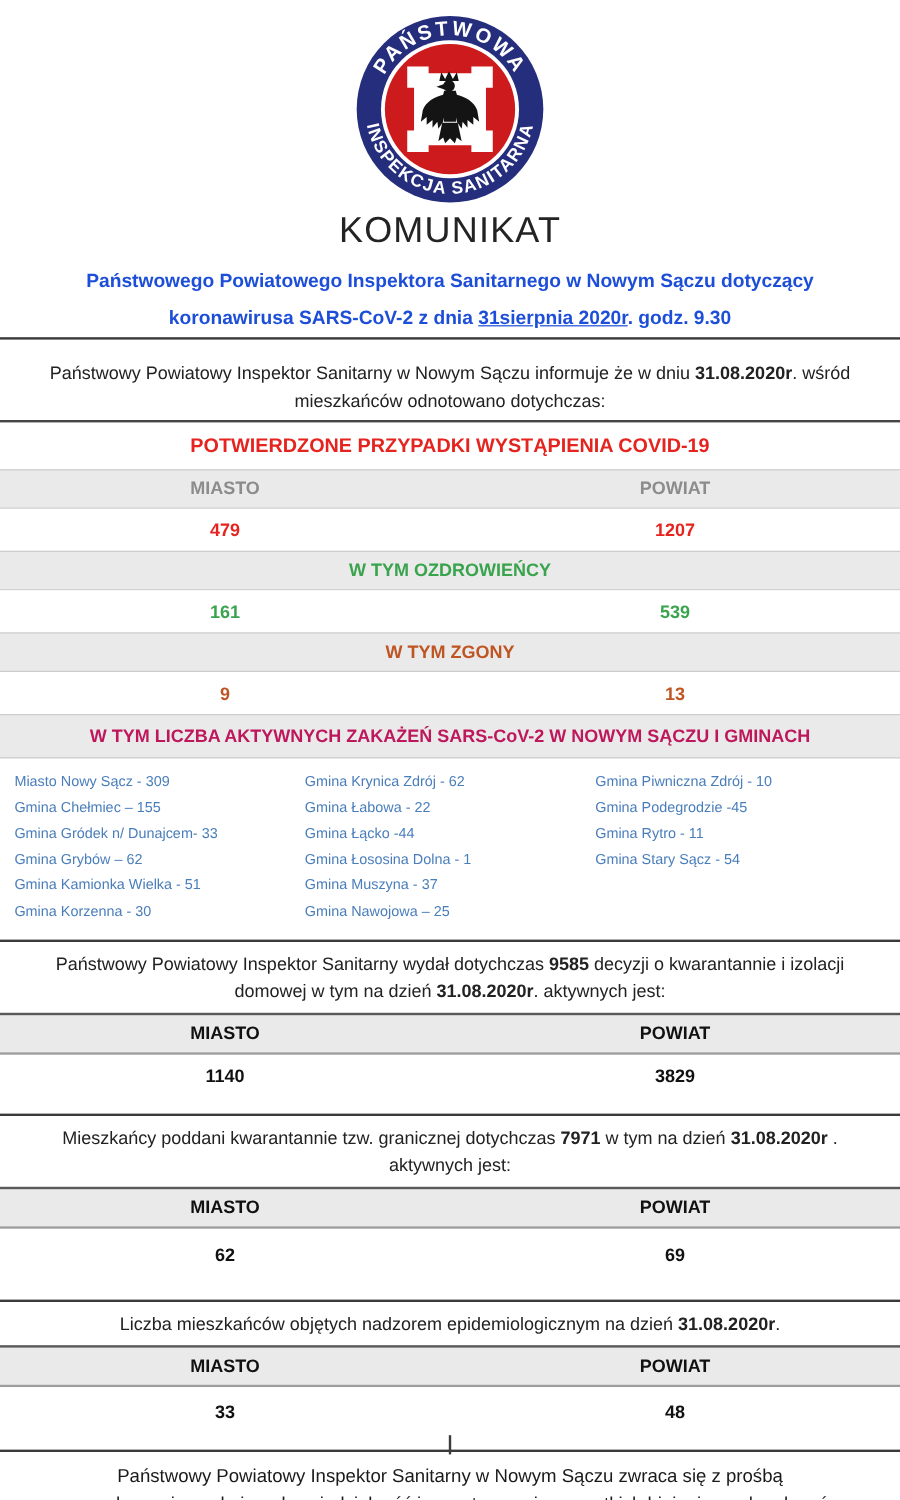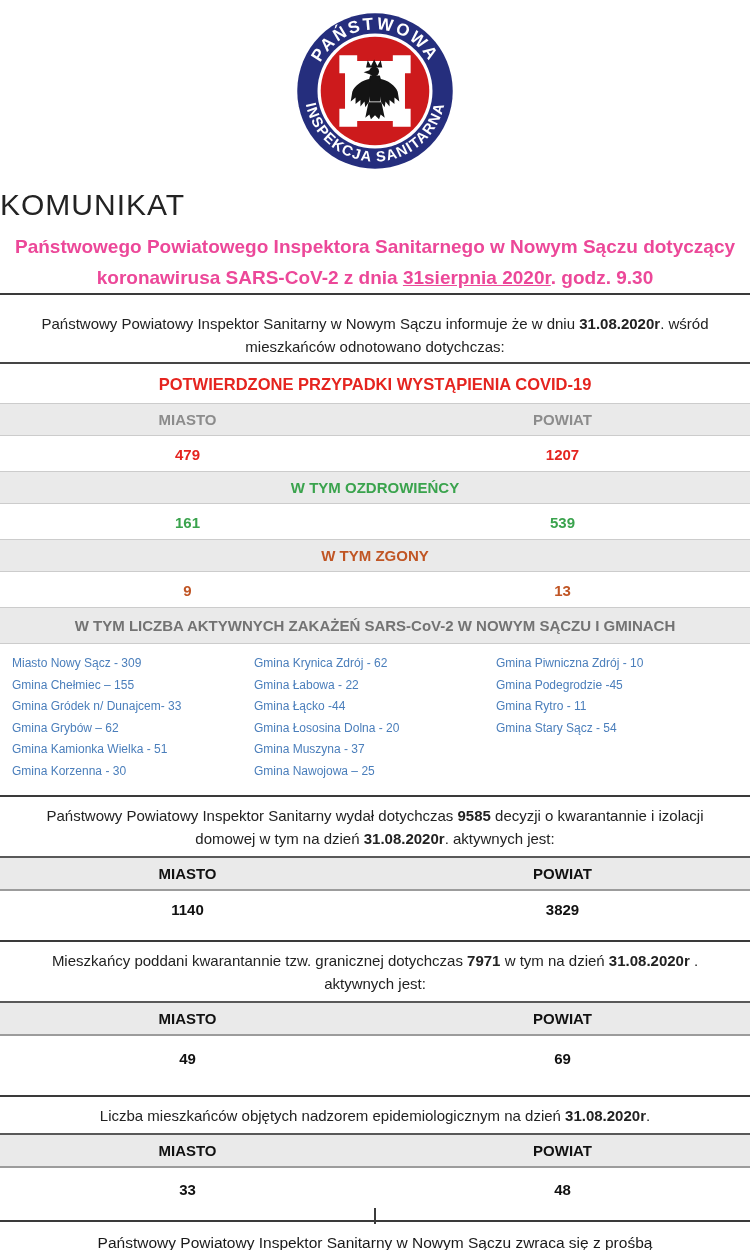--- a/index.html
+++ b/index.html
@@ -2,22 +2,22 @@
 <html lang="pl"><head>
 <meta charset="utf-8">
 <style>
   * { margin:0; padding:0; box-sizing:border-box; }
   body { background:#fff; font-family:"Liberation Sans", sans-serif; color:#1c1c1c; }
   .page { width:750px; height:1250px; margin:0 auto; background:#fff; overflow:hidden; }
 
   .logo-wrap { text-align:center; padding-top:10px; height:172px; }
   .logo-wrap svg { width:162px; height:162px; }
 
-  h1.title { font-size:30px; font-weight:400; letter-spacing:1px; margin-top:16px; color:#232323; }
-  .subtitle { text-align:center; font-size:19px; font-weight:700; line-height:31px; margin-top:9px; color:#ec4899; }
+  h1.title { text-align:center; font-size:30px; font-weight:400; letter-spacing:1px; margin-top:4px; color:#232323; }
+  .subtitle { text-align:center; font-size:16px; font-weight:700; line-height:31px; margin-top:9px; color:#1d4ed8; }
   .subtitle .u { text-decoration:underline; }
 
   .rule { border:none; border-top:2px solid #3a3a3a; }
   .rule.thin { border-top-width:2px; border-top-color:#454545; }
   .rule-wrap { position:relative; }
   .tick { position:absolute; left:50%; top:-12px; width:2px; height:16px; background:#3c3c3c; transform:translateX(-50%); }
 
   .intro { text-align:center; font-size:15px; line-height:23px; padding:17px 20px 4px; color:#222; }
   b { font-weight:700; }
 
@@ -28,21 +28,21 @@
   .band.dark-borders { border-top:2px solid #595959; border-bottom:2px solid #9c9c9c; }
   .cols { display:flex; }
   .cols > span { flex:1; text-align:center; }
   .val-row { display:flex; font-weight:700; font-size:15px; padding:10px 0 8px; background:#fff; }
   .val-row > span { flex:1; text-align:center; }
 
   .c-graylbl { color:#8c8c8c; }
   .c-red { color:#e5241f; }
   .c-green { color:#3aa34d; }
   .c-orange { color:#c05524; }
-  .c-blue { color:#737373; }
+  .c-blue { color:#be185d; }
   .c-black { color:#111; }
 
   .gmina-grid { display:flex; padding:9px 12px 13px; }
   .gmina-grid ul { list-style:none; flex:1; }
   .gmina-grid li { font-size:12px; line-height:21.5px; color:#4a7ebb; white-space:nowrap; }
 
   .section-p { text-align:center; font-size:15px; line-height:23px; padding:7px 24px 6px; color:#222; }
   .spacer-s { height:14px; } .spacer-m { height:20px; }
 
   .footer { text-align:center; font-size:15.5px; line-height:23px; padding-top:9px; color:#1a1a1a; }
@@ -126,21 +126,21 @@
       <li>Gmina Chełmiec – 155</li>
       <li>Gmina Gródek n/ Dunajcem- 33</li>
       <li>Gmina Grybów – 62</li>
       <li>Gmina Kamionka Wielka - 51</li>
       <li>Gmina Korzenna - 30</li>
     </ul>
     <ul>
       <li>Gmina Krynica Zdrój - 62</li>
       <li>Gmina Łabowa - 22</li>
       <li>Gmina Łącko -44</li>
-      <li>Gmina Łososina Dolna - 20</li>
+      <li>Gmina Łososina Dolna - 1</li>
       <li>Gmina Muszyna - 37</li>
       <li>Gmina Nawojowa – 25</li>
     </ul>
     <ul>
       <li>Gmina Piwniczna Zdrój - 10</li>
       <li>Gmina Podegrodzie -45</li>
       <li>Gmina Rytro - 11</li>
       <li>Gmina Stary Sącz - 54</li>
     </ul>
   </div>
@@ -163,21 +163,21 @@
   <hr class="rule">
 
   <p class="section-p">
     <span>Mieszkańcy poddani kwarantannie tzw. granicznej dotychczas </span><b>7971</b><span> w tym na dzień </span><b>31.08.2020r</b><span> . aktywnych jest:</span>
   </p>
   <div class="band dark-borders cols c-black">
     <span>MIASTO</span>
     <span>POWIAT</span>
   </div>
   <div class="val-row" style="padding-top:14px;">
-    <span class="c-black">49</span>
+    <span class="c-black">62</span>
     <span class="c-black">69</span>
   </div>
   <div class="spacer-m"></div>
 
   <hr class="rule">
 
   <p class="section-p">
     <span>Liczba mieszkańców objętych nadzorem epidemiologicznym na dzień </span><b>31.08.2020r</b><span>.</span>
   </p>
   <div class="band dark-borders cols c-black">

